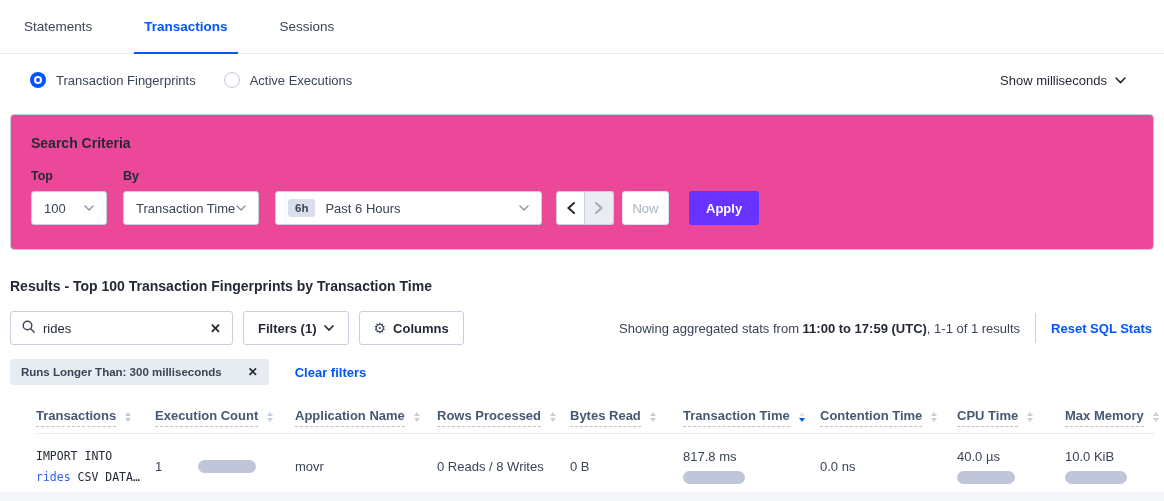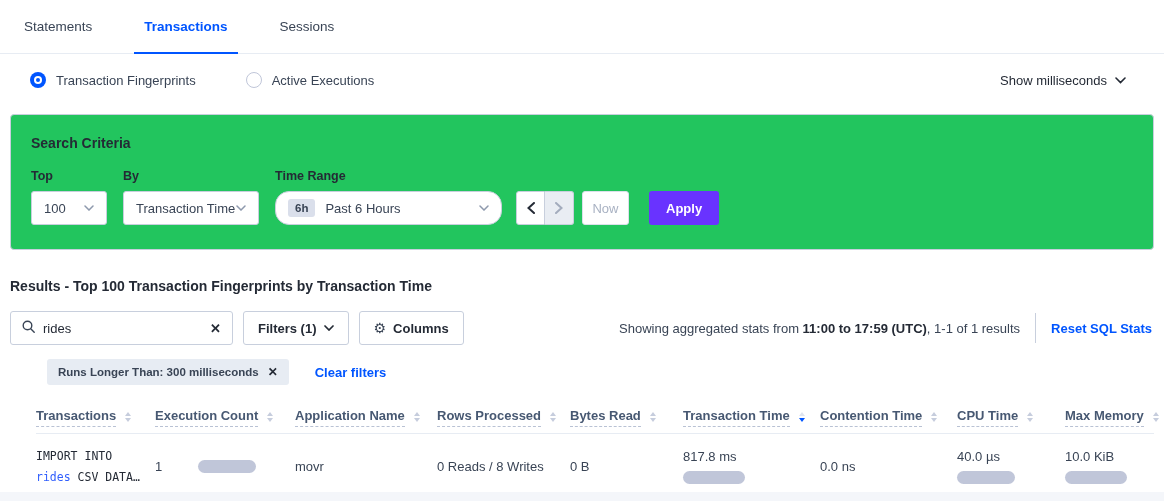--- a/index.html
+++ b/index.html
@@ -10,40 +10,40 @@
     color: #394455;
     position: relative;
     overflow: hidden;
   }
   
   .tabbar { height:54px; display:flex; align-items:stretch; padding:0 14px; border-bottom:1px solid #e7ecf3; background:#fff; }
   .tab { font-size:13.5px; color:#394455; padding:0 10px; margin-right:32px; display:flex; align-items:center; position:relative; cursor:pointer; }
   .tab.active { color:#0055ff; font-weight:600; }
   .tab.active::after { content:""; position:absolute; left:0; right:0; bottom:-1px; height:2px; background:#0055ff; }
   
-  .radio-row { height:52px; display:flex; align-items:center; padding:0 30px; background:#fff;gap:22px; }
+  .radio-row { height:52px; display:flex; align-items:center; padding:0 30px; background:#fff; }
   .radio-opt { display:flex; align-items:center; margin-right:28px; cursor:pointer; }
   .radio-circle { width:16px; height:16px; border-radius:50%; border:1px solid #c0c6d9; background:#fff; margin-right:10px; display:flex; align-items:center; justify-content:center; }
   .radio-circle.on { border:none; background:#0055ff; }
   .radio-circle.on .inner { width:8px; height:8px; background:#fff; border-radius:50%; display:flex; align-items:center; justify-content:center; }
   .radio-circle.on .dot { width:4px; height:4px; background:#0055ff; border-radius:50%; }
   .radio-label { font-size:13px; color:#394455; }
   .spacer { flex:1; }
   .show-desc { font-size:13px; color:#242a35; display:flex; align-items:center; gap:8px; cursor:pointer; margin-right:8px; }
   
-  .criteria-card { margin:8px 10px 10px 10px; border:1px solid #c8cfdd; border-radius:4px; background:#22c55e; padding:20px 20px 24px 20px; }
+  .criteria-card { margin:8px 10px 10px 10px; border:1px solid #c8cfdd; border-radius:4px; background:#ec4899; padding:20px 20px 24px 20px; }
   .criteria-title { font-size:14px; font-weight:bold; color:#242a35; }
   .controls { display:flex; align-items:flex-end; margin-top:18px; }
   .field { margin-right:16px; }
   .field .flabel { display:block; font-size:12.5px; font-weight:bold; color:#242a35; margin-bottom:8px; }
   .selectbox { height:34px; border:1px solid #c8cfdd; border-radius:3px; background:#fff; display:flex; align-items:center; padding:0 12px; font-size:13px; color:#394455; cursor:pointer; }
   .selectbox .val { flex:1; }
   .sel-top { width:76px; }
   .sel-by { width:136px; }
-  .sel-time { width:227px;border-radius:14px; }
+  .sel-time { width:267px; }
   .time-badge { background:#dadfeb; border-radius:3px; padding:3px 7px; font-size:11.5px; font-weight:bold; color:#394455; margin-right:10px; }
   .arrow-group { display:flex; margin-left:-2px; }
   .arrow-btn { width:29px; height:34px; border:1px solid #c8cfdd; background:#fff; display:flex; align-items:center; justify-content:center; cursor:pointer; }
   .arrow-btn.left { border-radius:3px 0 0 3px; }
   .arrow-btn.right { border-radius:0 3px 3px 0; border-left:none; background:#e9edf3; cursor:default; }
   .now-btn { margin-left:8px; width:47px; height:34px; border:1px solid #dbe0ea; border-radius:3px; background:#fff; color:#a8b1c2; font-size:13px; font-family:"Liberation Sans",sans-serif; cursor:default; }
   .apply-btn { margin-left:20px; height:34px; padding:0 17px; background:#6933ff; border:none; border-radius:3px; color:#fff; font-size:13px; font-weight:bold; font-family:"Liberation Sans",sans-serif; cursor:pointer; }
   
   .results { padding:0 10px; }
   .results-heading { margin-top:28px; font-size:14px; font-weight:bold; color:#242a35; }
@@ -51,21 +51,21 @@
   .search-box { width:223px; height:34px; border:1px solid #c8cfdd; border-radius:3px; display:flex; align-items:center; padding:0 11px; background:#fff; }
   .search-input { flex:1; border:none; outline:none; font-size:13px; color:#242a35; margin-left:8px; font-family:"Liberation Sans",sans-serif; min-width:0; }
   .clear-x { color:#242a35; font-size:13px; font-weight:bold; cursor:pointer; line-height:1; }
   .tool-btn { margin-left:10px; height:34px; border:1px solid #c8cfdd; border-radius:3px; background:#fff; padding:0 14px; display:flex; align-items:center; gap:7px; font-size:13px; font-weight:bold; color:#242a35; cursor:pointer; font-family:"Liberation Sans",sans-serif; }
   .gear { font-size:14px; font-weight:normal; color:#394455; }
   .stats-text { font-size:13px; color:#394455; white-space:nowrap; }
   .stats-text b { color:#242a35; }
   .vdivider { width:1px; height:30px; background:#c8cfdd; margin:0 15px; }
   .reset-link { font-size:13px; font-weight:600; color:#0055ff; cursor:pointer; white-space:nowrap; margin-right:2px; }
   .filter-row { display:flex; align-items:center; margin-top:14px; }
-  .filter-tag { background:#e7ecf3; border-radius:3px; padding:7px 11px; font-size:11.5px; font-weight:600; color:#394455; display:flex; align-items:center; gap:9px;margin-left:37px; }
+  .filter-tag { background:#e7ecf3; border-radius:3px; padding:7px 11px; font-size:11.5px; font-weight:600; color:#394455; display:flex; align-items:center; gap:26px; }
   .tag-x { font-size:12px; font-weight:bold; color:#242a35; cursor:pointer; line-height:1; }
   .clear-filters { margin-left:26px; font-size:13px; font-weight:bold; color:#0055ff; cursor:pointer; }
   
   .txn-table { margin-top:16px; }
   .tgrid { display:grid; grid-template-columns:119px 140px 142px 133px 113px 137px 137px 108px 99px; margin-left:26px; }
   .thead { height:33px; align-items:center; border-bottom:1px solid #e7ecf3; }
   .th { display:flex; align-items:center; gap:9px; cursor:pointer; }
   .th .lbl { font-size:13px; font-weight:bold; color:#475872; border-bottom:1px dashed #b9c2d4; padding-bottom:3px; }
   .sort { display:inline-flex; flex-direction:column; gap:2px; }
   .sort i { display:block; width:0; height:0; border-left:3.5px solid transparent; border-right:3.5px solid transparent; }
@@ -139,21 +139,20 @@
       <div class="selectbox sel-by">
         <span class="val">Transaction Time</span>
         <span class="chev">
           <svg width="10" height="6" viewBox="0 0 10 6">
               <path d="M1 1 L5 5 L9 1" stroke="#8e99ad" stroke-width="1.5" fill="none" stroke-linecap="round"></path>
             </svg>
         </span>
       </div>
     </div>
     <div class="field">
-      <span class="flabel">Time Range</span>
       <div class="selectbox sel-time">
         <span class="time-badge">6h</span>
         <span class="val">Past 6 Hours</span>
         <span class="chev">
           <svg width="10" height="6" viewBox="0 0 10 6">
               <path d="M1 1 L5 5 L9 1" stroke="#8e99ad" stroke-width="1.5" fill="none" stroke-linecap="round"></path>
             </svg>
         </span>
       </div>
     </div>

